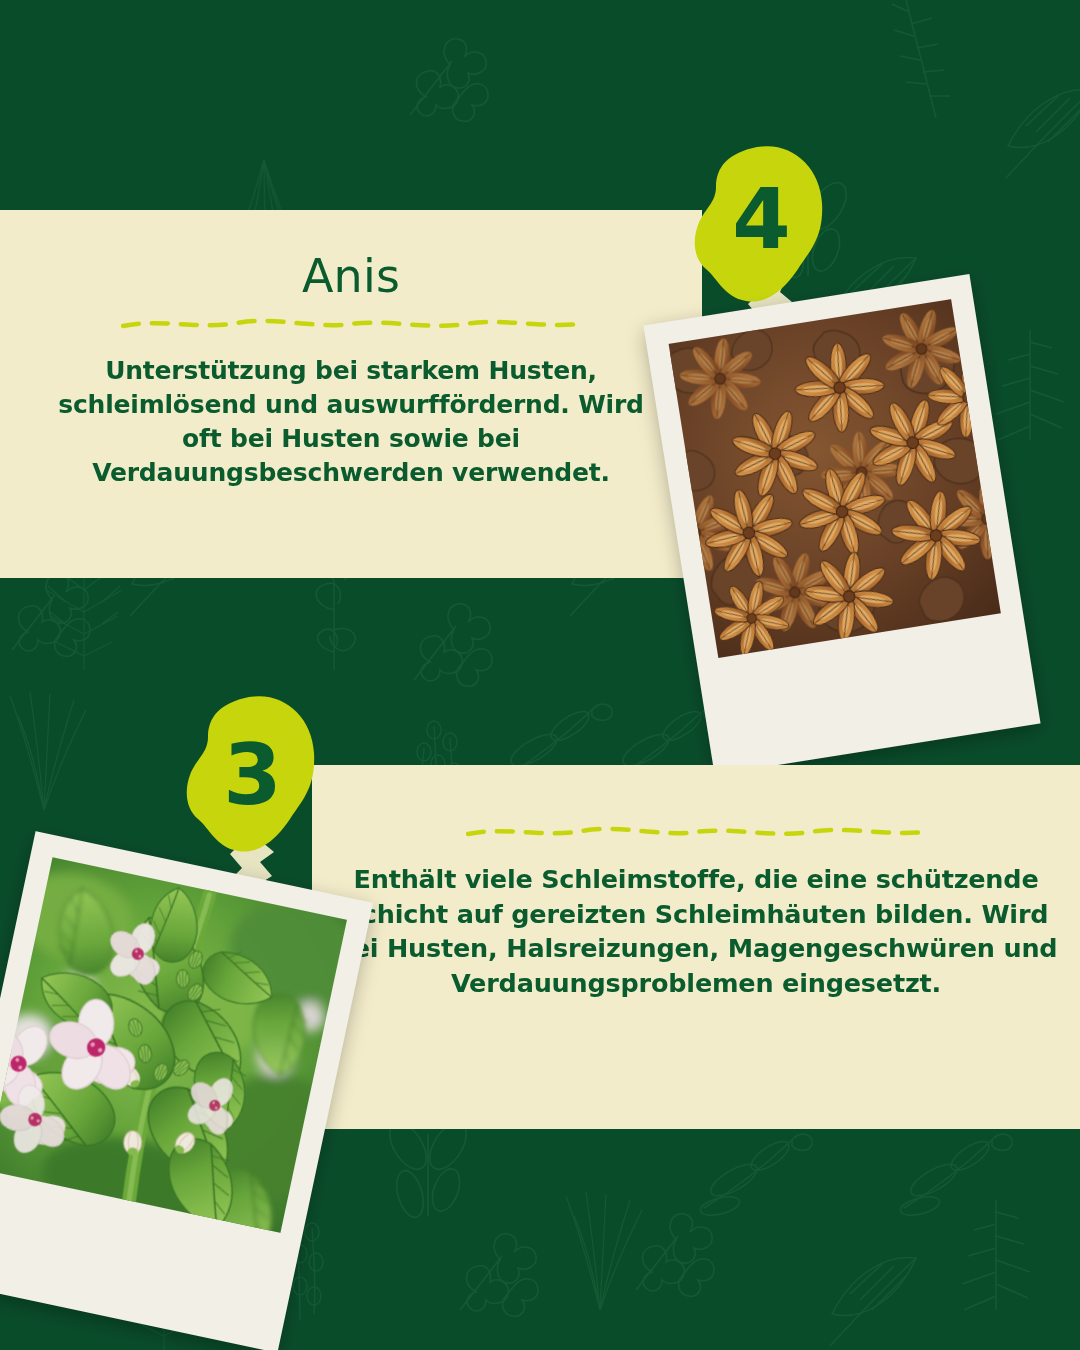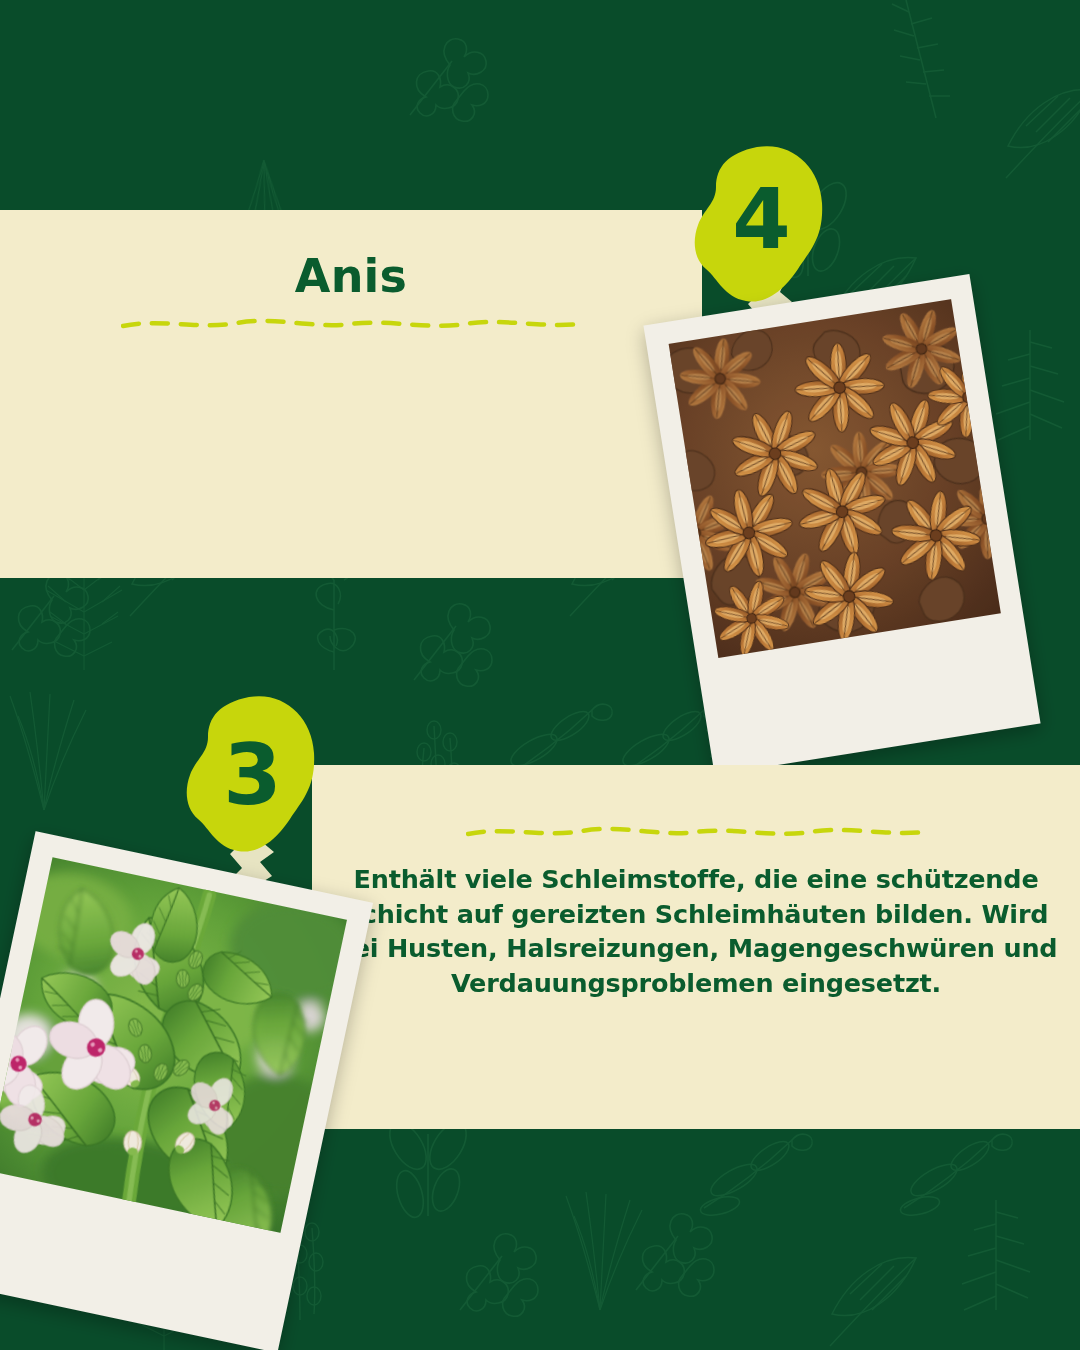--- a/index.html
+++ b/index.html
@@ -60,21 +60,21 @@
   #torn-4{left:740px;top:276px;width:70px;height:130px;}
   #torn-3{left:222px;top:826px;width:70px;height:130px;}
 
   
   .content{position:absolute;text-align:center;color:#0a5c2e;}
   #content-anis{left:0;top:252px;width:702px;}
   #content-eib{left:312px;top:808px;width:768px;}
 
   .herb-title{
     font-family:"DejaVu Sans", sans-serif;
-    font-weight:bold;
+    font-weight:normal;
     font-size:46px;
     line-height:1.05;
     color:#0a5c2e;
     margin:0;
     letter-spacing:.2px;
   }
   .divider{
     margin:16px auto 0 auto;
     display:block;
   }
@@ -245,20 +245,21 @@
 
   <svg class="torn" id="torn-4" viewBox="0 0 70 130" xmlns="http://www.w3.org/2000/svg">
     <path d="M18 0 L46 2 L40 16 L52 26 L38 36 L50 50 L34 60 L48 74 L32 86 L46 100 L28 112 L40 126 L18 130 L6 112 L16 98 L4 84 L18 70 L6 56 L20 42 L8 28 L22 14z" fill="#f3ecca" opacity="0.95"></path>
   </svg>
 
   <div class="content" id="content-anis">
     <h2 class="herb-title">Anis</h2>
     <svg class="divider" width="460" height="16" viewBox="0 0 460 16" xmlns="http://www.w3.org/2000/svg">
       <path d="M2 10 C40 2 78 14 116 7 C154 0 192 13 230 8 C268 3 306 14 344 8 C382 2 420 12 458 8" fill="none" stroke="#c7d60c" stroke-width="4.5" stroke-linecap="round" stroke-dasharray="16 13"></path>
     </svg>
+    <p class="herb-desc">Unterstützung bei starkem Husten, schleimlösend und auswurffördernd. Wird oft bei Husten sowie bei Verdauungsbeschwerden verwendet.</p>
   </div>
 
   <div class="badge" id="badge-4">
     <svg viewBox="0 0 130 160" xmlns="http://www.w3.org/2000/svg">
       <path d="M63 2 C98 -4 126 22 128 58 C130 92 116 106 104 124 C92 142 74 160 52 156 C30 152 24 134 12 124 C0 114 -2 96 4 80 C10 64 22 58 22 42 C22 22 34 8 63 2z" fill="#c7d60c"></path>
     </svg>
     <span class="num">4</span>
   </div>
 
   <div class="polaroid" id="polaroid-anis">

